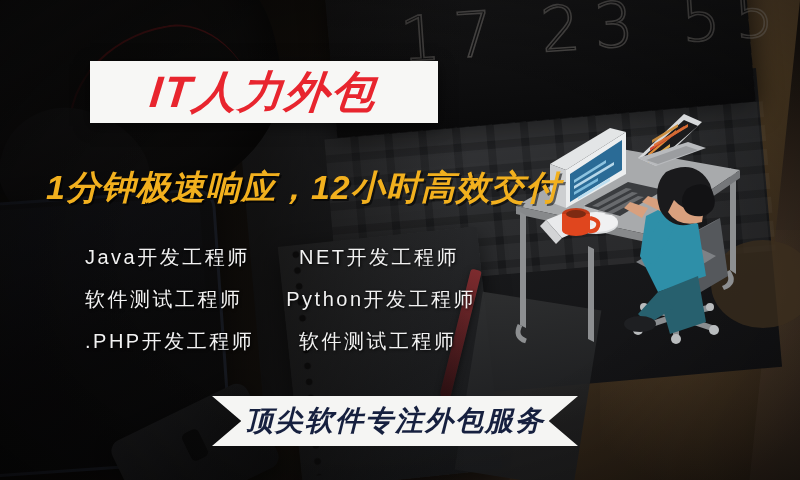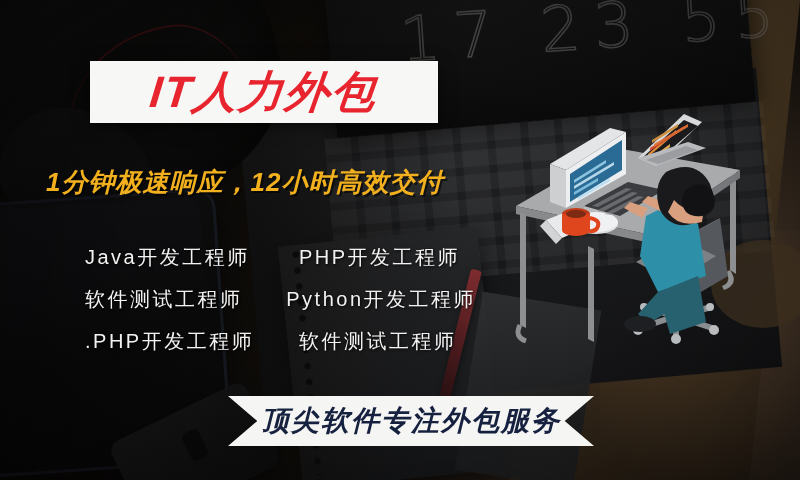--- a/index.html
+++ b/index.html
@@ -215,21 +215,21 @@
     letter-spacing: 2px;
     font-family: "Liberation Sans", "DejaVu Sans", sans-serif;
     line-height: 1;
     white-space: nowrap;
     transform: skewX(-6deg);
   }
 
   .subtitle {
     position: absolute;
     left: 46px; top: 165px;
-    font-size: 26px;
+    font-size: 34px;
     font-weight: 700;
     font-style: italic;
     color: #f2b01e;
     letter-spacing: 1px;
     white-space: nowrap;
     text-shadow: 2px 2px 0 rgba(0,0,0,.55);
     font-family: "Liberation Sans", "DejaVu Sans", sans-serif;
   }
 
   .roles {
@@ -249,21 +249,21 @@
     letter-spacing: 2.5px;
     white-space: nowrap;
     text-shadow: 1px 1px 3px rgba(0,0,0,.85);
     font-family: "Liberation Sans", "DejaVu Sans", sans-serif;
   }
   .role-cell.col1 { width: 214px; }
 
   
   .ribbon {
     position: absolute;
-    left: 228px; top: 396px;
+    left: 212px; top: 396px;
     width: 366px; height: 50px;
   }
   .ribbon-shape {
     position: absolute;
     inset: 0;
     background: #f5f5f3;
     clip-path: polygon(0% 0%, 100% 0%, 92% 50%, 100% 100%, 0% 100%, 8% 50%);
     box-shadow: 0 4px 14px rgba(0,0,0,.5);
   }
   .ribbon-text {
@@ -396,21 +396,21 @@
 
   <div class="title-banner">
     <div class="title-text">IT人力外包</div>
   </div>
 
   <div class="subtitle">1分钟极速响应，12小时高效交付</div>
 
   <div class="roles">
     <div class="role-row">
       <div class="role-cell col1">Java开发工程师</div>
-      <div class="role-cell">PHP开发工程师</div>
+      <div class="role-cell">NET开发工程师</div>
     </div>
     <div class="role-row">
       <div class="role-cell col1">软件测试工程师</div>
       <div class="role-cell">Python开发工程师</div>
     </div>
     <div class="role-row">
       <div class="role-cell col1">.PHP开发工程师</div>
       <div class="role-cell">软件测试工程师</div>
     </div>
   </div>

